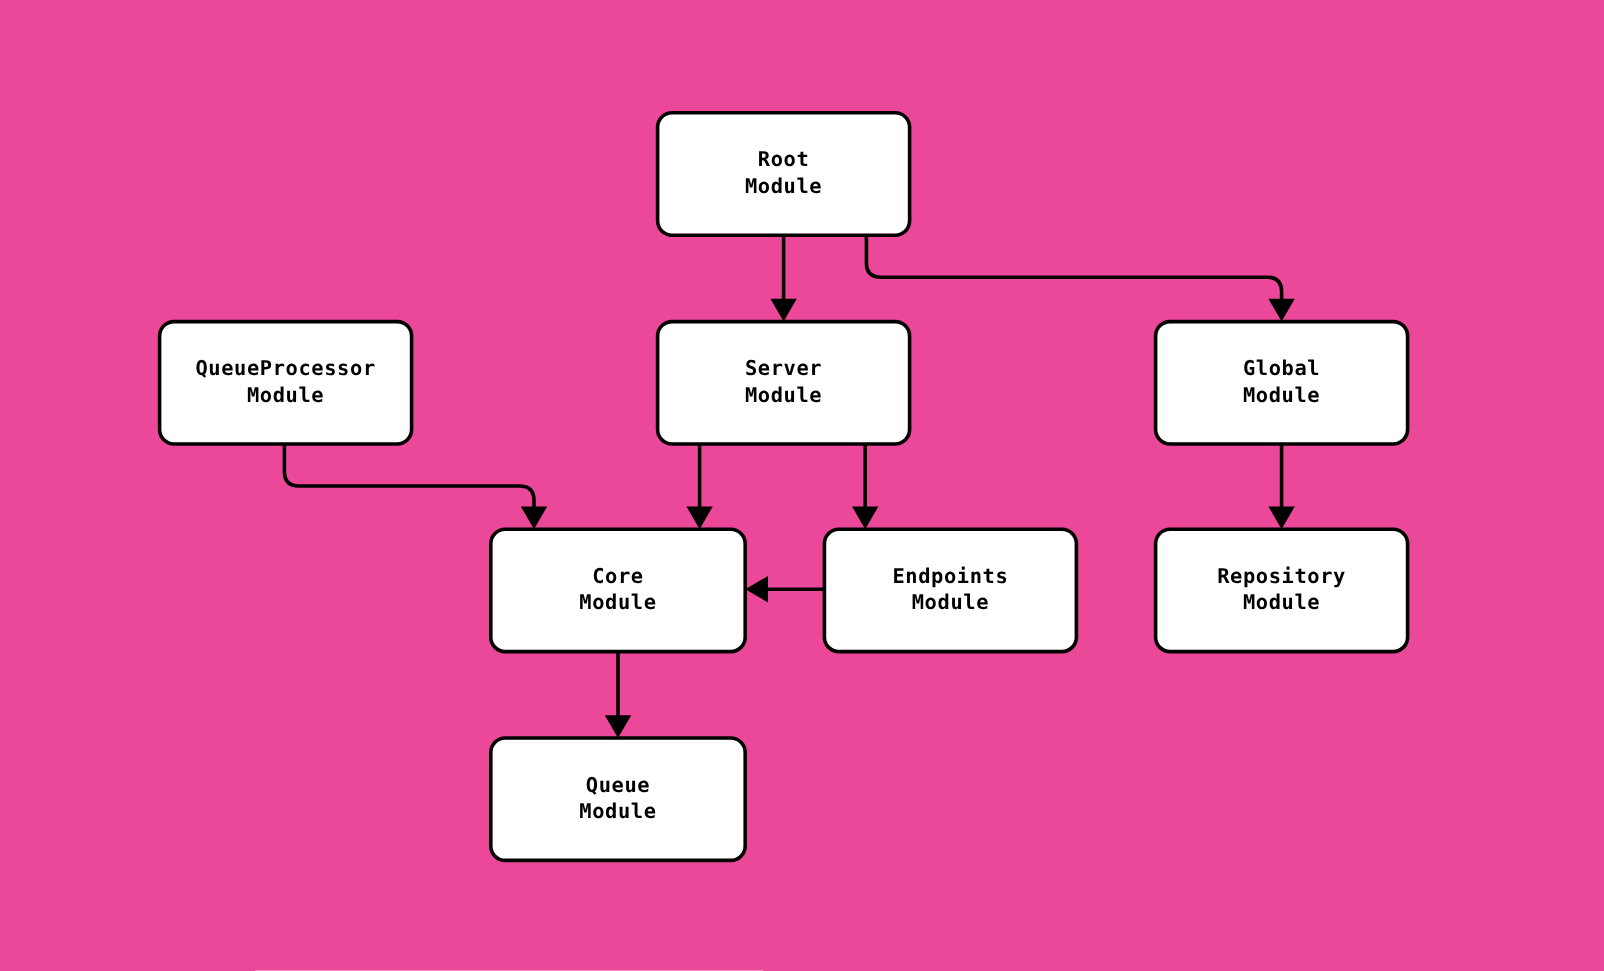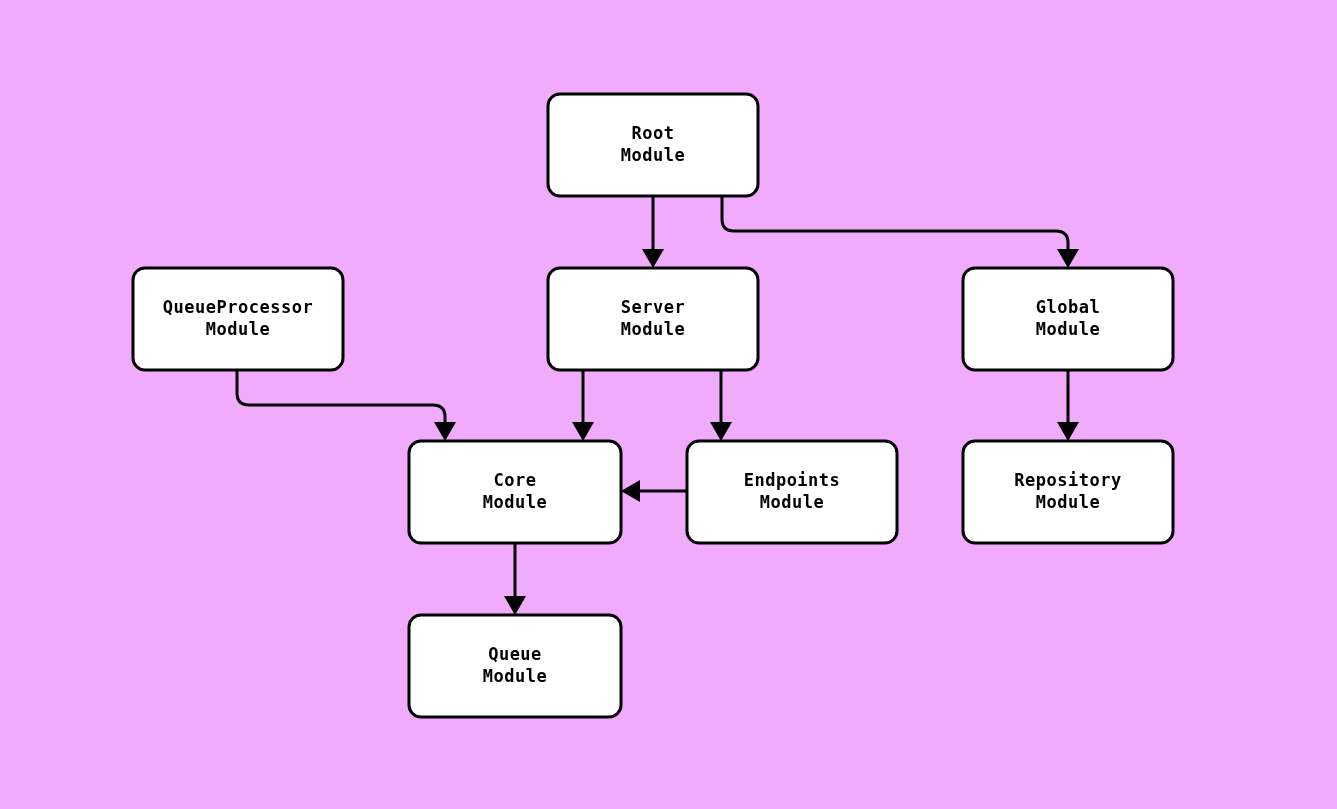--- a/index.html
+++ b/index.html
@@ -10,21 +10,21 @@
   body {
     width: 1337px;
     height: 809px;
     overflow: hidden;
     font-family: "DejaVu Sans Mono", "Liberation Mono", monospace;
   }
   #diagram-root {
     position: relative;
     width: 1337px;
     height: 809px;
-    background: #f0abfc;
+    background: #ec4899;
   }
   svg#graph {
     display: block;
     width: 1337px;
     height: 809px;
   }
   .node-box {
     fill: #ffffff;
     stroke: #000000;
     stroke-width: 3;

